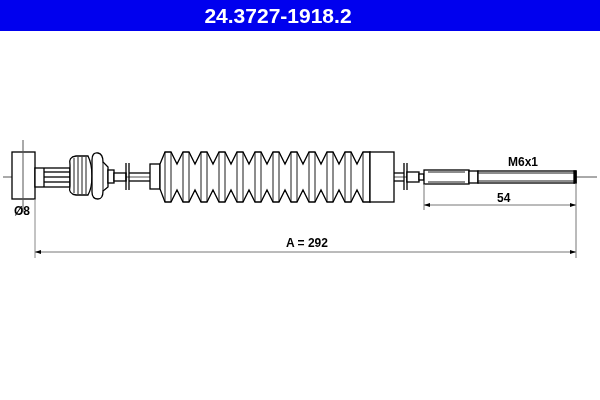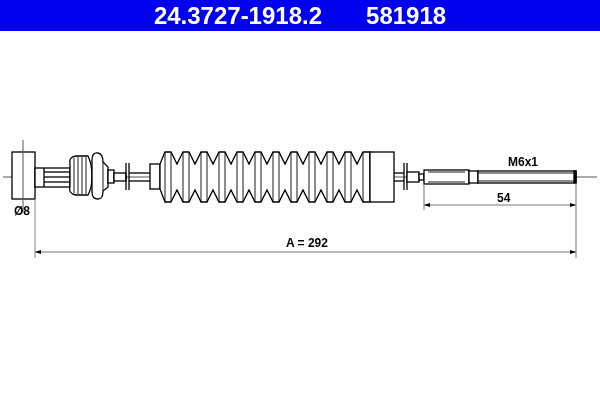--- a/index.html
+++ b/index.html
@@ -1,31 +1,30 @@
 <!DOCTYPE html>
 <html><head>
   <meta charset="utf-8">
   <style>
     html, body { margin: 0; padding: 0; background: #ffffff; }
     body { width: 600px; height: 400px; position: relative; overflow: hidden;
            font-family: "Liberation Sans", sans-serif; }
     .banner { position: absolute; left: 0; top: 0; width: 600px; height: 31px;
               background: #0000ee; color: #ffffff; display: flex; align-items: center;
               justify-content: center; }
-    .banner span { font-weight: bold; font-size: 24px; letter-spacing: 0px; }
+    .banner span { font-weight: bold; font-size: 21px; letter-spacing: 0px; }
     .banner .part { margin-right: 44px; }
     .drawing { position: absolute; left: 0; top: 31px; width: 600px; height: 369px; text-align: right; }
     svg text { font-family: "Liberation Sans", sans-serif; font-weight: bold; font-size: 12px; fill: #000; }
   </style>
 </head>
 <body>
 
 <div class="banner">
   <span class="part">24.3727-1918.2</span>
-  <span>581918</span>
 </div>
 
 <div class="drawing">
   <svg width="600" height="369" viewBox="0 31 600 369" xmlns="http://www.w3.org/2000/svg">
 
     <line x1="3" y1="177" x2="597" y2="177" stroke="#555" stroke-width="1"></line>
 
     <g stroke="#000" fill="none" stroke-width="1.3">
       <rect x="12" y="152" width="23" height="47" fill="#fff"></rect>
       <line x1="23" y1="140" x2="23" y2="212" stroke="#555" stroke-width="1"></line>

